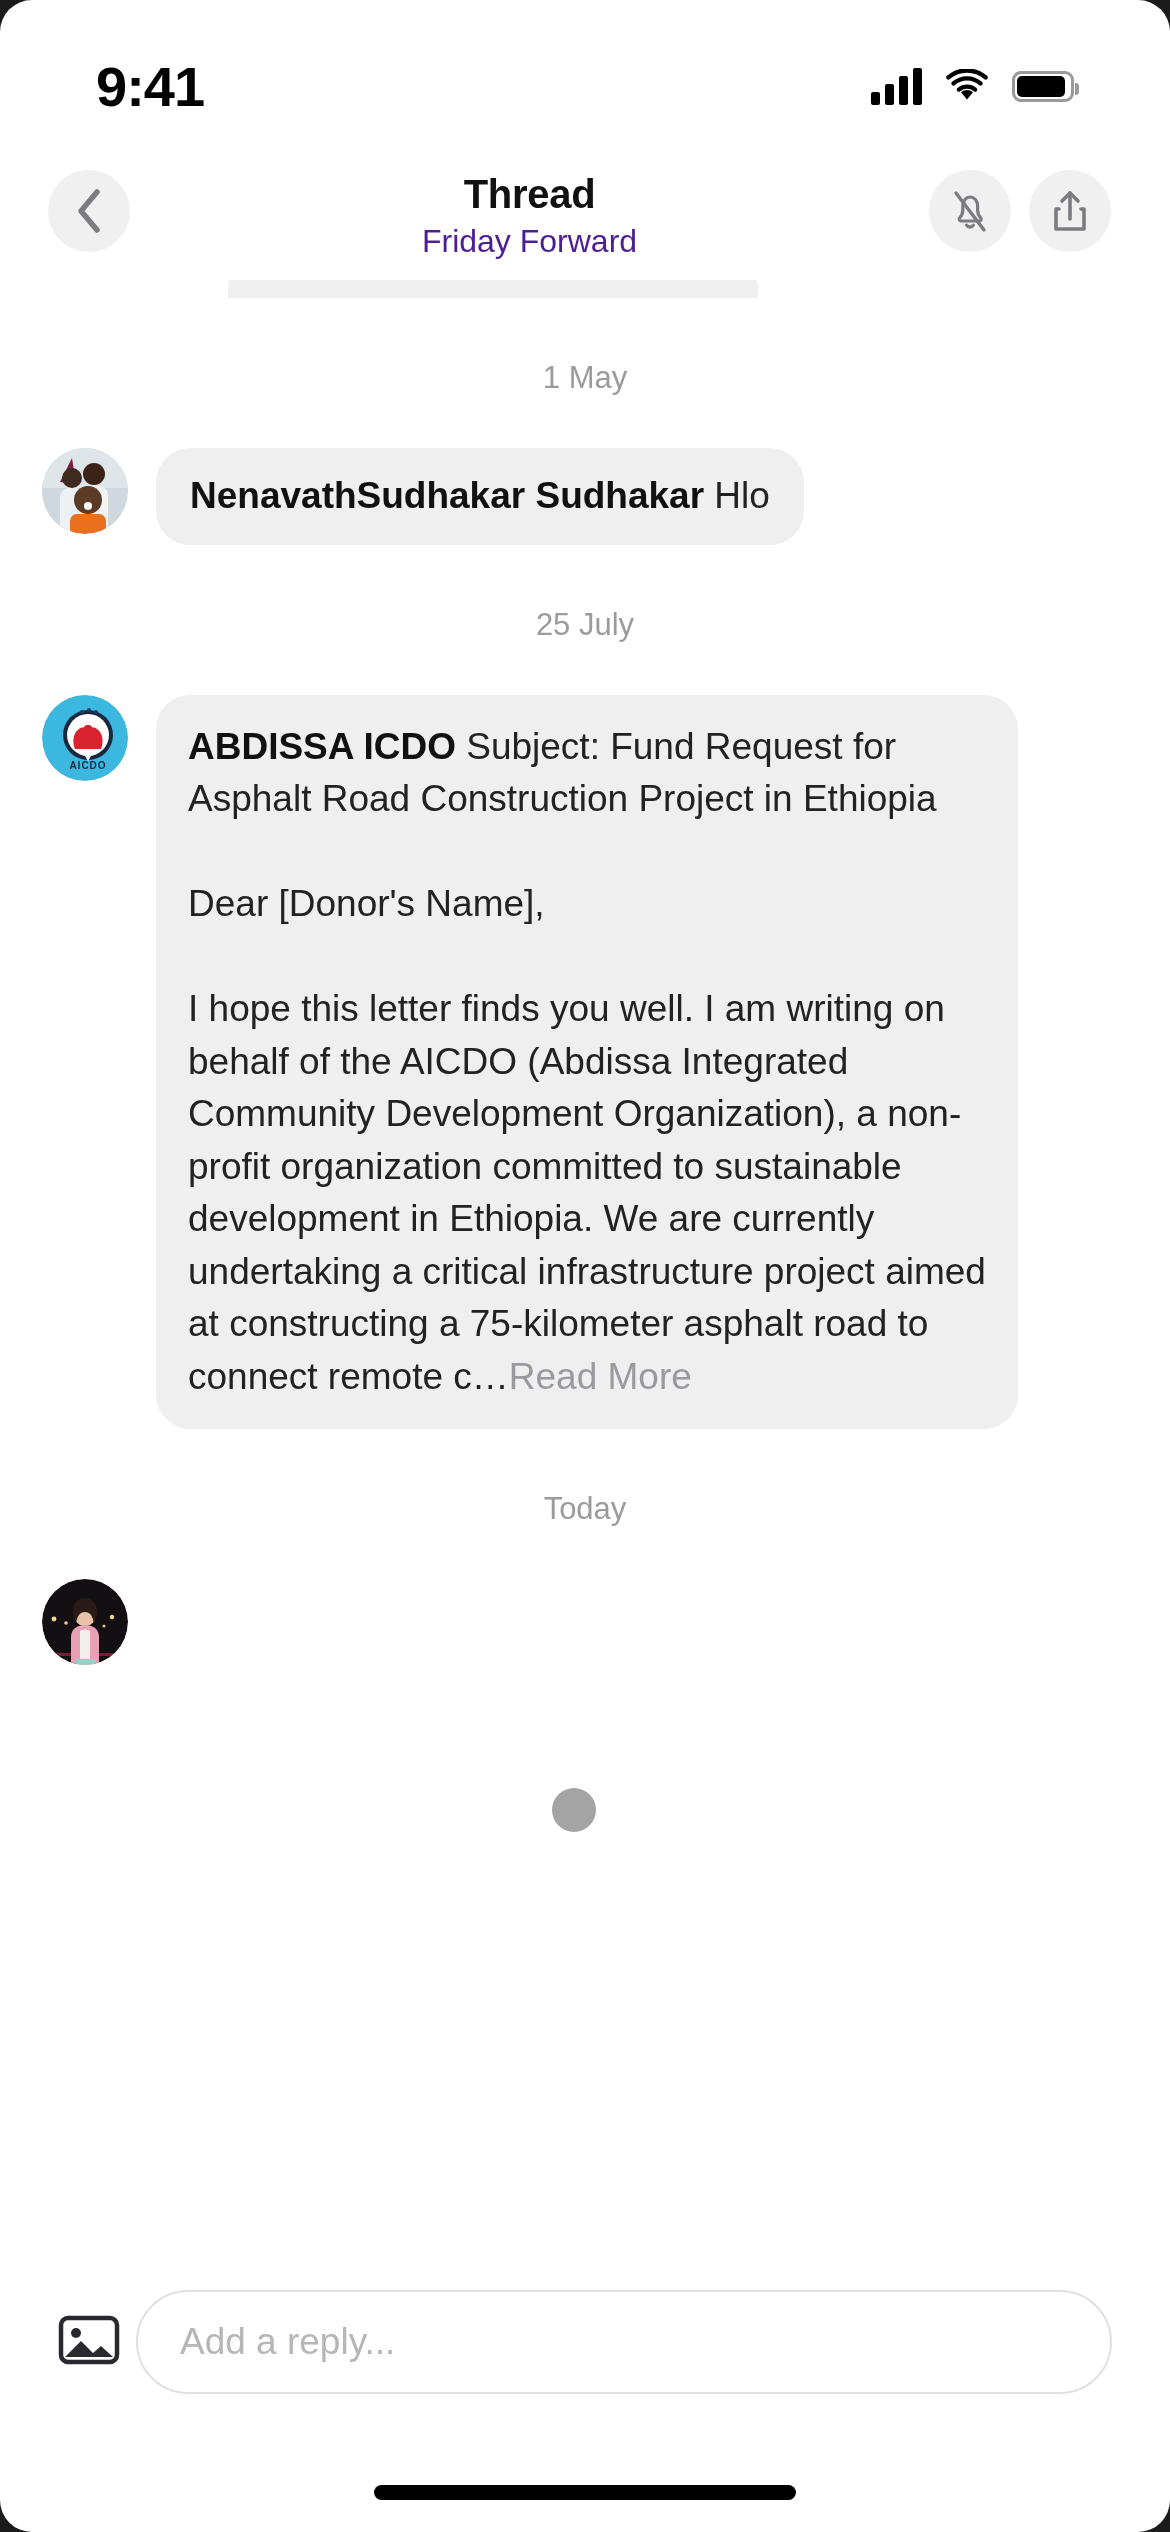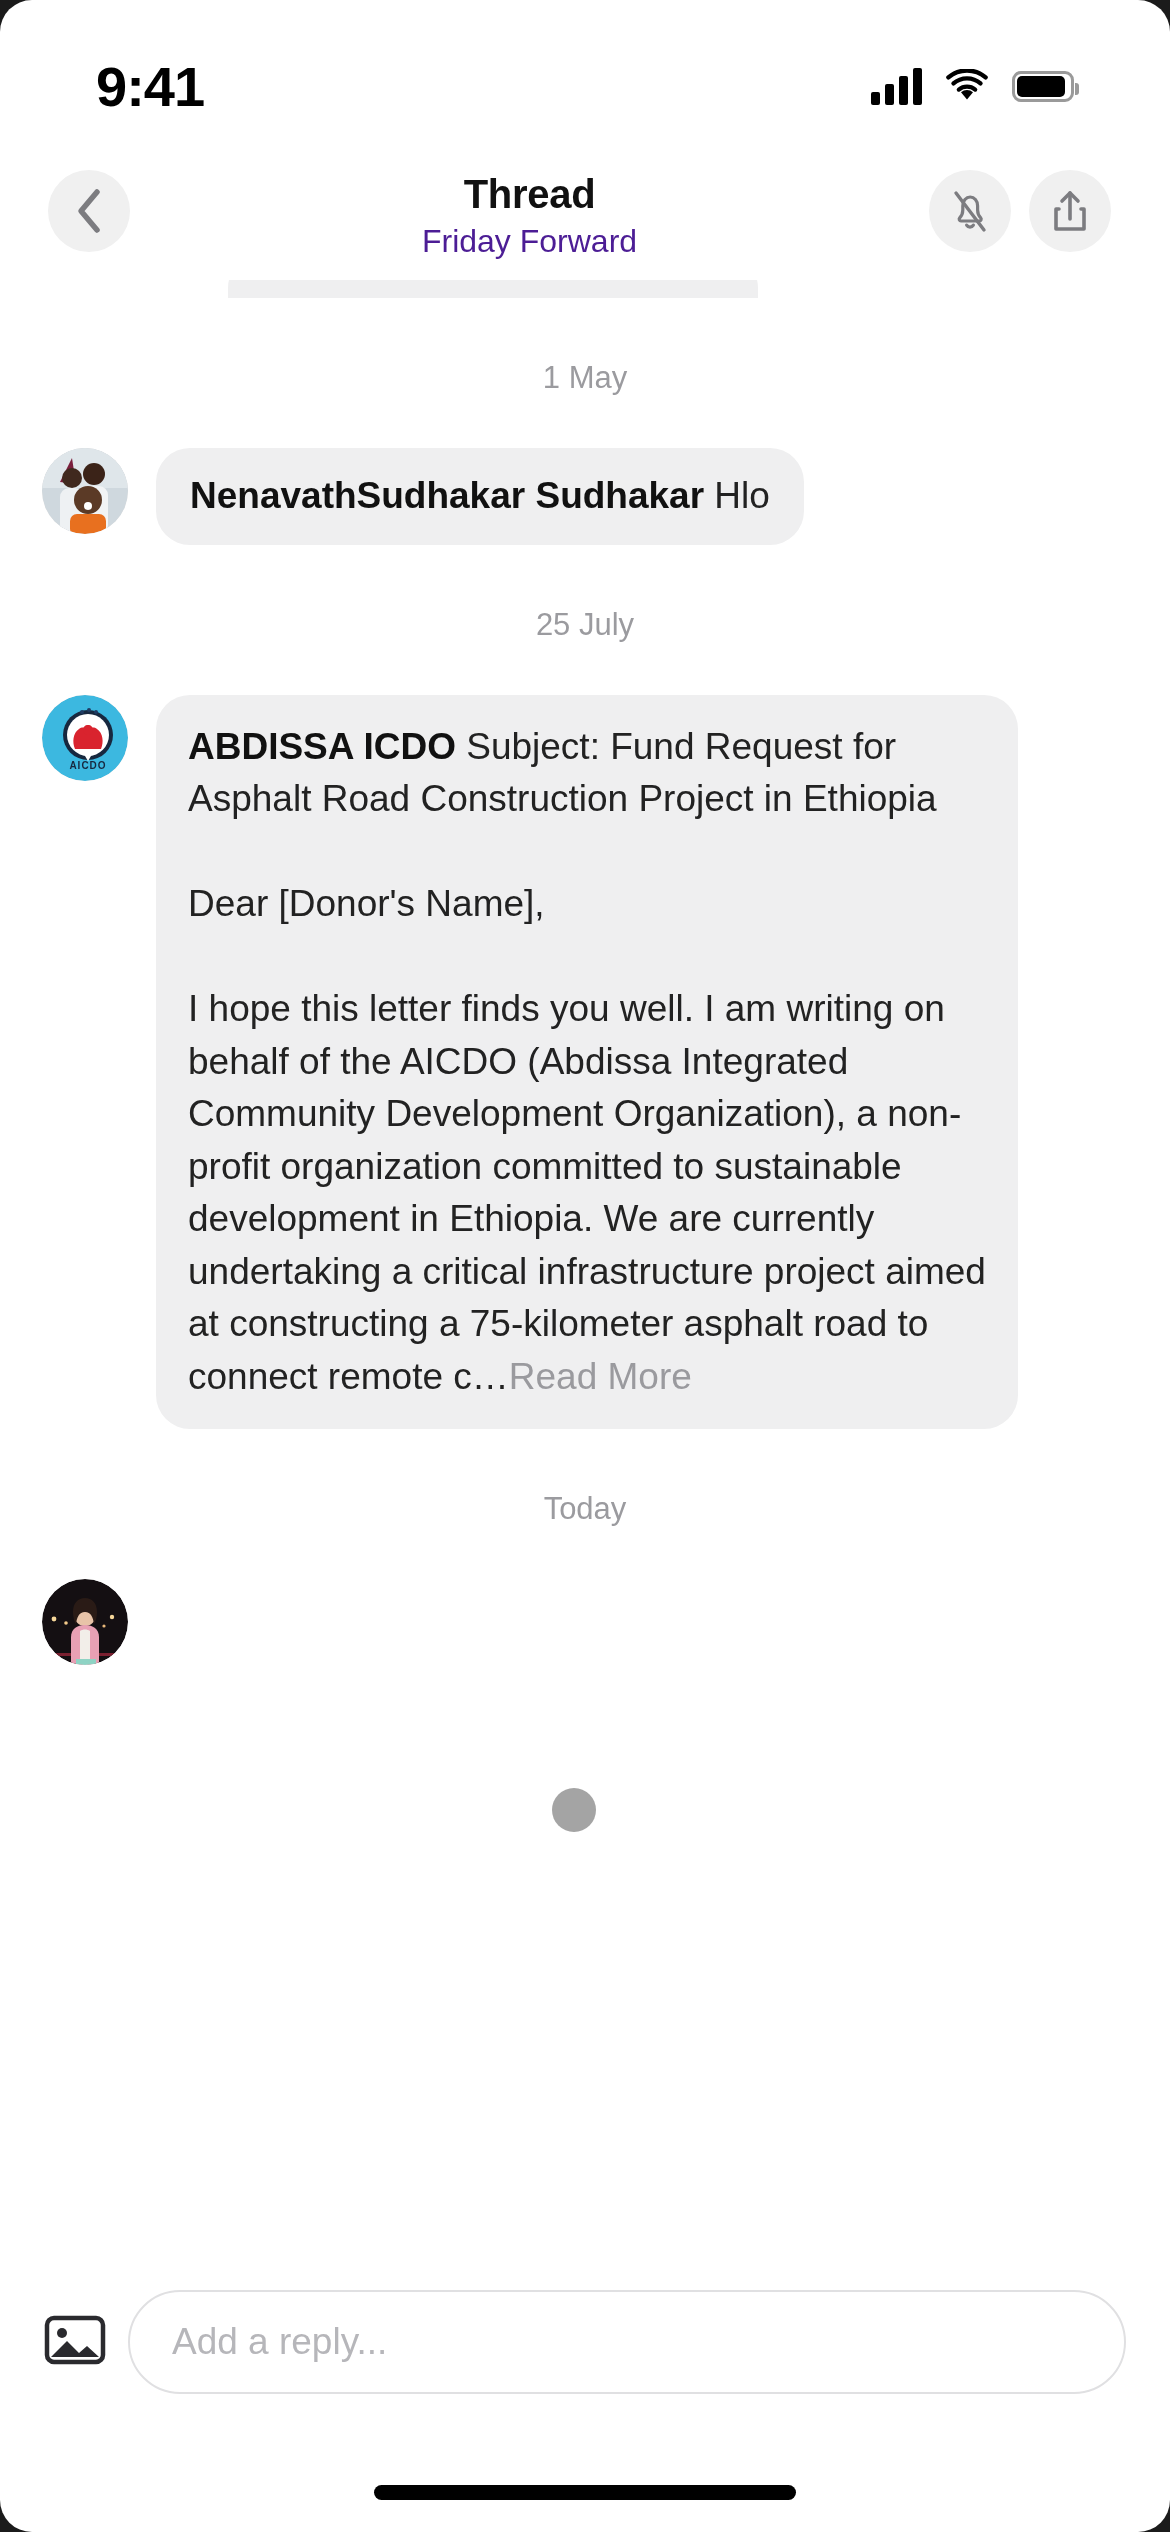--- a/index.html
+++ b/index.html
@@ -99,21 +99,21 @@
   .msg-body { white-space:pre-wrap; }
   
   #floating-dot {
     position:absolute; left:552px; top:1508px;
     width:44px; height:44px; border-radius:50%;
     background:#9c9c9c; opacity:.92;
   }
   
   #composer {
     position:absolute; left:0; right:0; bottom:122px; height:136px;
-    display:flex; align-items:center; gap:22px; padding:0 44px;
+    display:flex; align-items:center; gap:16px; padding:0 58px;
     background:#fff;
   }
   #reply-input {
     flex:1; height:104px; border:2px solid #e0e0e2; border-radius:52px;
     background:#fff; padding:0 42px;
     font-size:37px; color:#111;
     font-family:"Liberation Sans", sans-serif;
     outline:none;
   }
   #reply-input::placeholder { color:#b6b6ba; }

